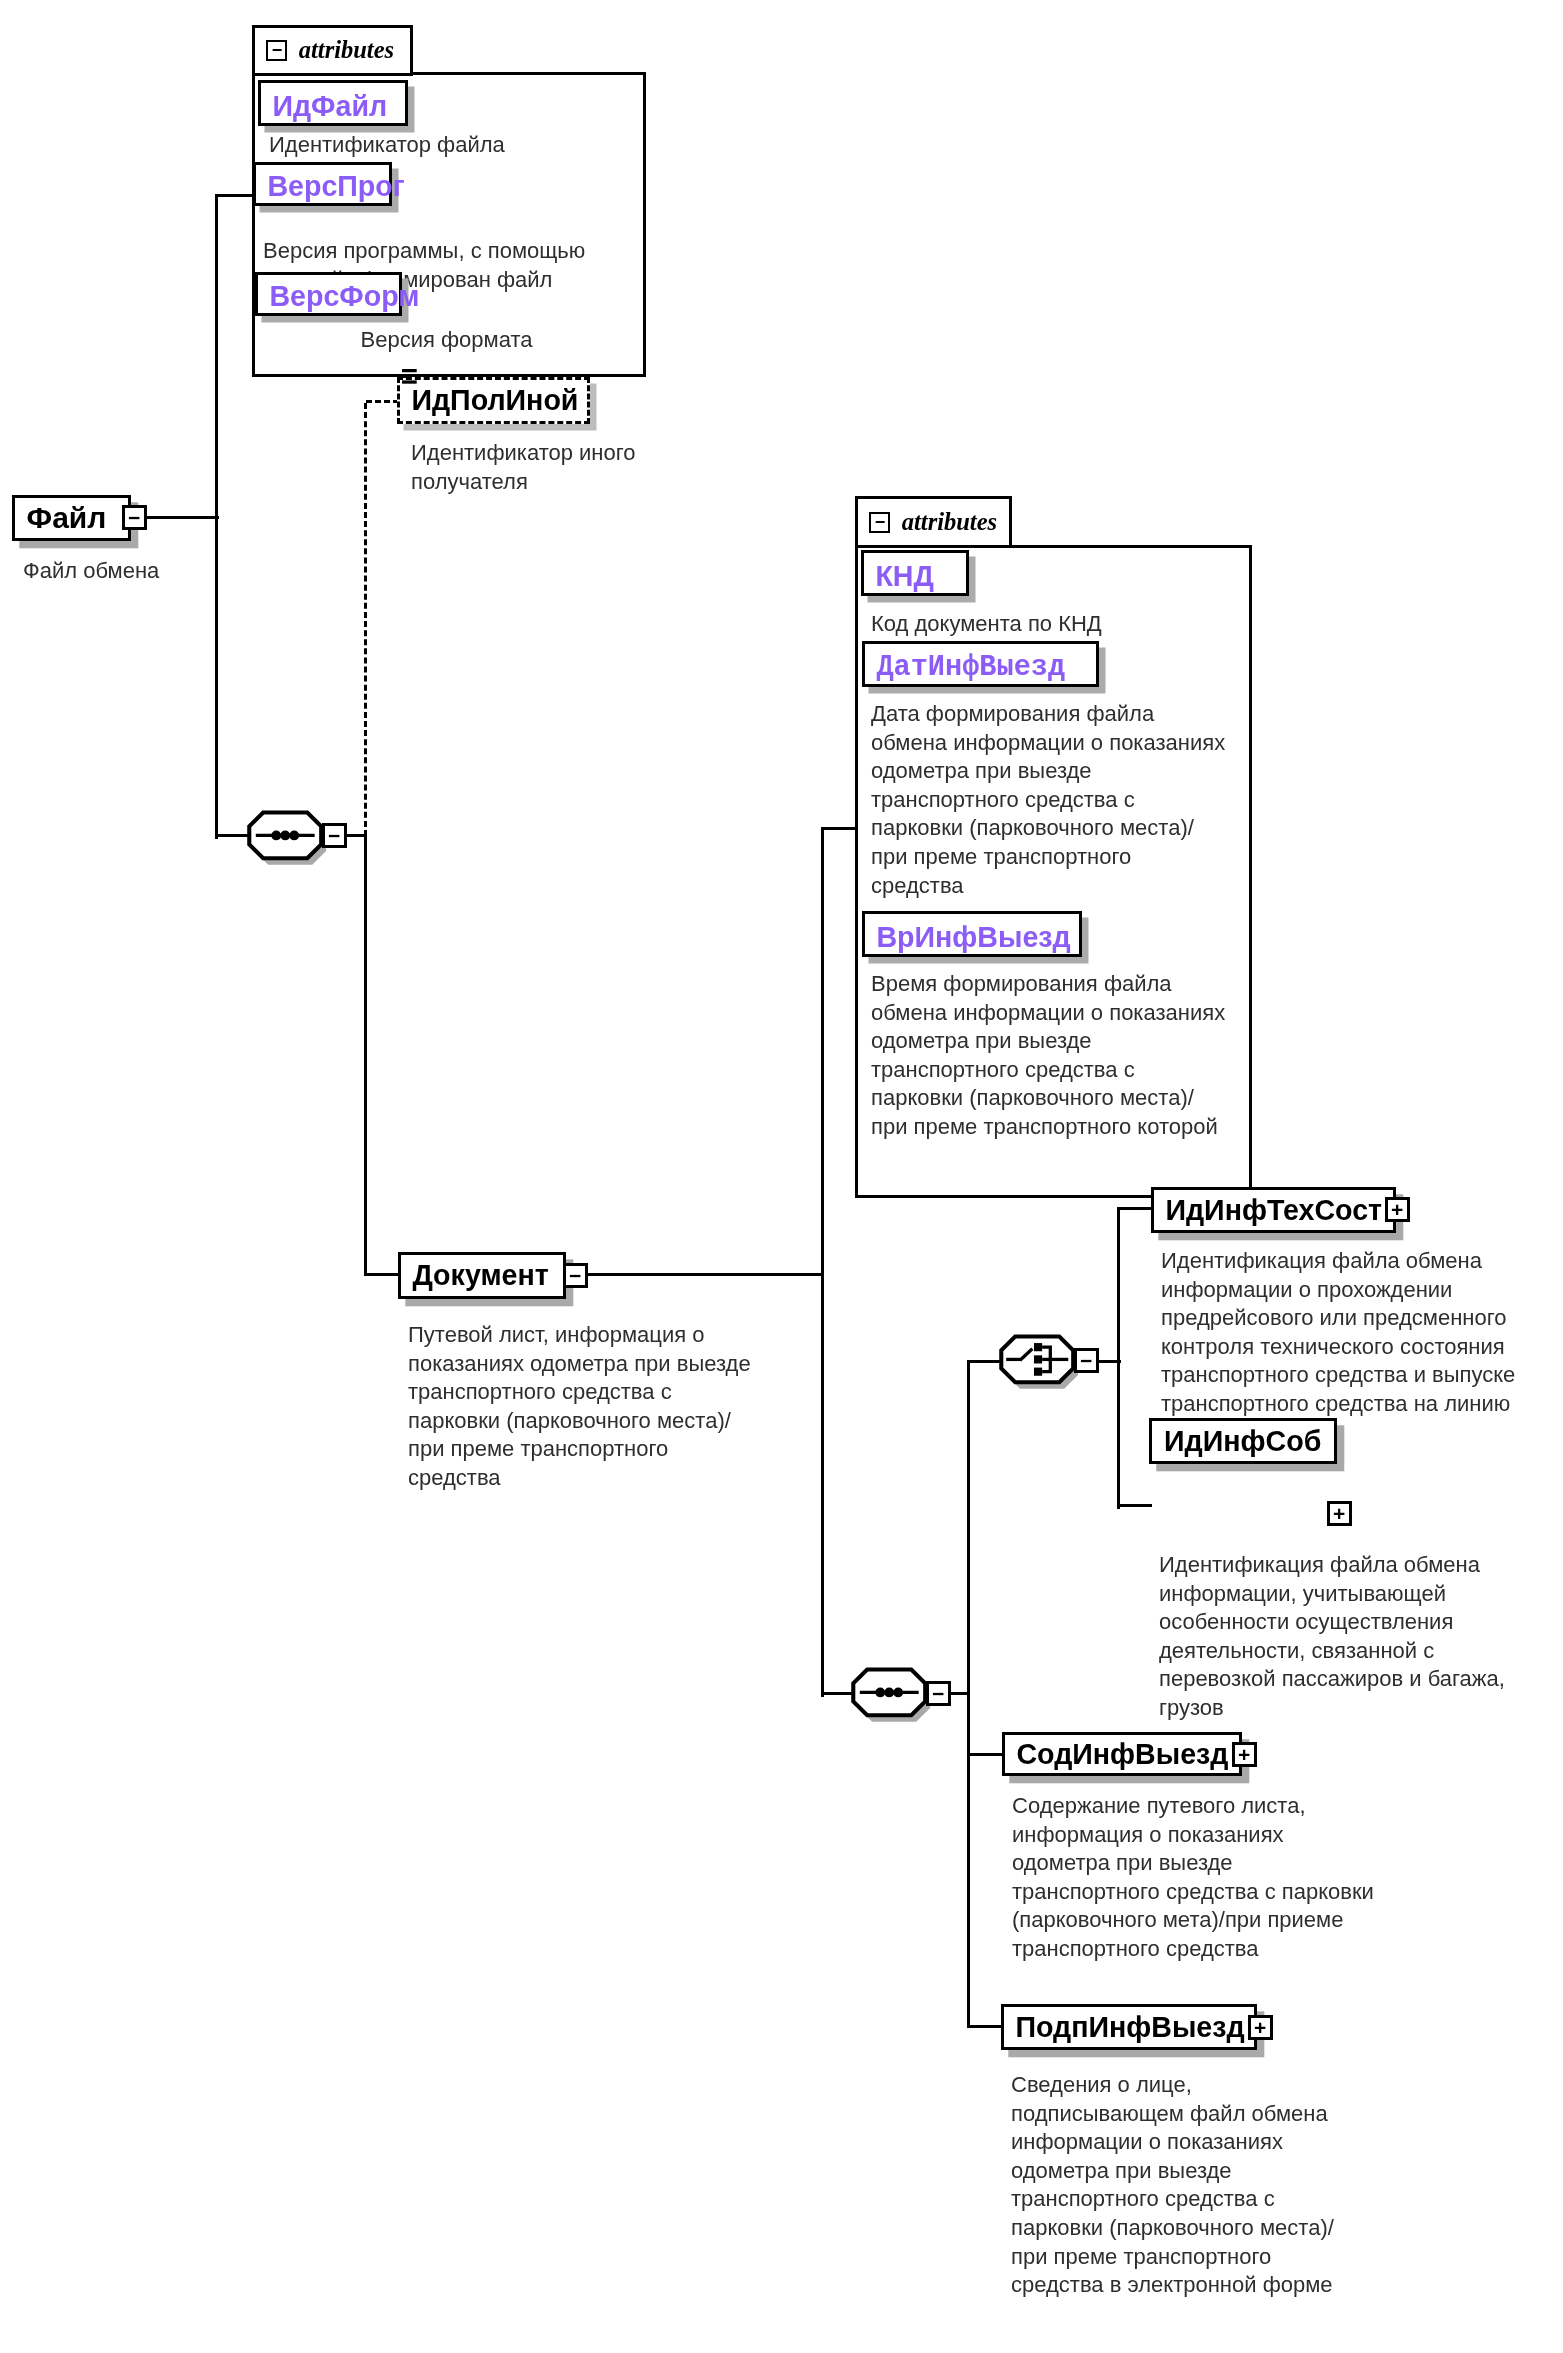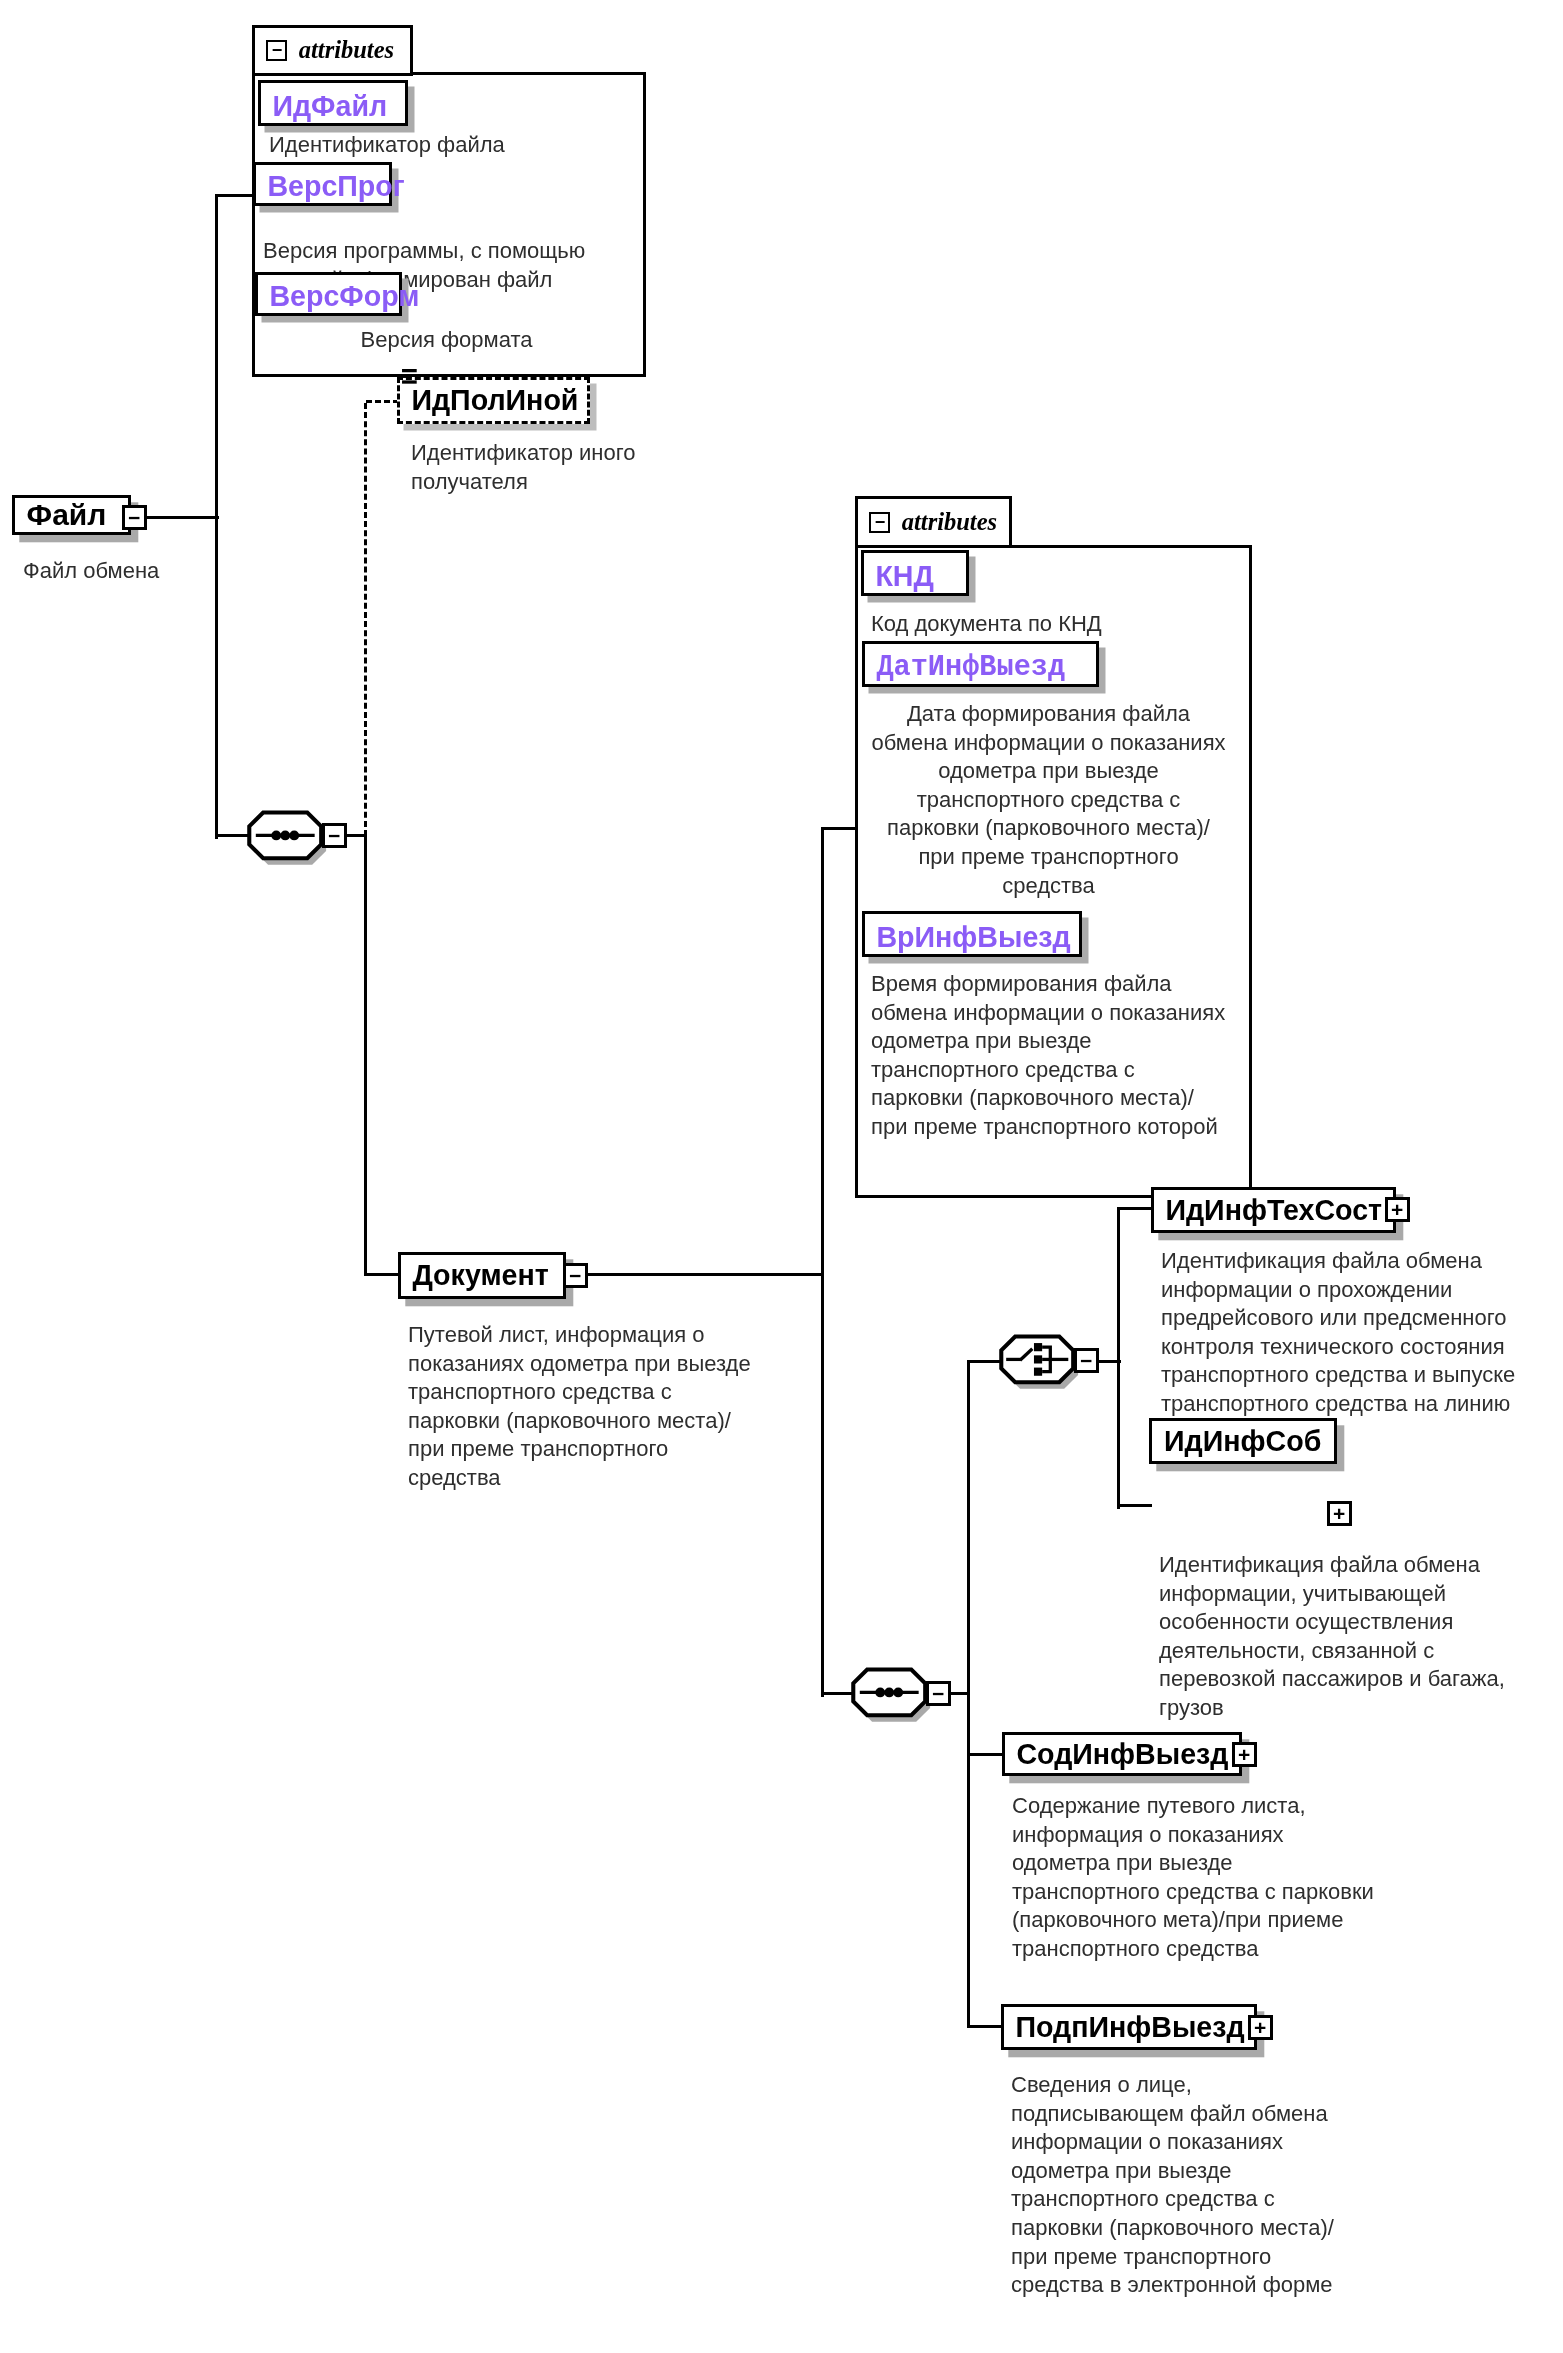--- a/index.html
+++ b/index.html
@@ -88,21 +88,21 @@
   <div class="ebox dashed" style="left:397px;top:377px;width:193px;height:47px;">
     <span>ИдПолИной</span>
   </div>
   <svg class="corner-icon" style="left:402px;top:369px;" width="18" height="16.3" viewBox="0 0 22 20">
     <rect x="0" y="0" width="18" height="4" fill="#000"></rect>
     <rect x="0" y="7" width="12" height="4" fill="#000"></rect>
     <rect x="0" y="14" width="18" height="4" fill="#000"></rect>
   </svg>
   <div class="desc" style="left:411px;top:439px;width:269px;">Идентификатор иного получателя</div>
 
-  <div class="ebox" style="left:12.2px;top:495px;width:119px;height:40px;font-size:30px;">
+  <div class="ebox" style="left:12.2px;top:495px;width:119px;height:46px;font-size:30px;">
     <span>Файл</span>
   </div>
   <div class="toggle" style="left:122px;top:505px;">−</div>
   <div class="desc" style="left:23px;top:557px;width:245px;">Файл обмена</div>
 
   <svg class="octa" style="left:246px;top:810px;" width="85" height="59" viewBox="0 0 104 72">
     <polygon points="27,11 81,11 98,28 98,50 81,67 27,67 10,50 10,28" fill="#a9a9a9"></polygon>
     <polygon points="21,3 75,3 92,20 92,42 75,59 21,59 4,42 4,20" fill="#fff" stroke="#000" stroke-width="5"></polygon>
     <line x1="12" y1="31" x2="84" y2="31" stroke="#000" stroke-width="4"></line>
     <circle cx="37" cy="31" r="6" fill="#000"></circle>
@@ -124,21 +124,21 @@
   </div>
 
   <div class="abox" style="left:861px;top:550px;width:108px;height:46px;">
     <span>КНД</span>
   </div>
   <div class="desc" style="left:871px;top:610px;width:359px;">Код документа по КНД</div>
 
   <div class="abox" style="left:862px;top:641px;width:237px;height:46px;font-family:Liberation Mono, monospace;">
     <span>ДатИнфВыезд</span>
   </div>
-  <div class="desc" style="left:871px;top:700px;width:355px;text-align:center;">Дата формирования файла обмена информации о показаниях одометра при выезде транспортного средства с парковки (парковочного места)/при преме транспортного средства</div>
+  <div class="desc" style="left:871px;top:700px;width:355px;">Дата формирования файла обмена информации о показаниях одометра при выезде транспортного средства с парковки (парковочного места)/при преме транспортного средства</div>
 
   <div class="abox" style="left:862px;top:911px;width:220px;height:46px;">
     <span>ВрИнфВыезд</span>
   </div>
   <div class="desc" style="left:871px;top:970px;width:355px;">Время формирования файла обмена информации о показаниях одометра при выезде транспортного средства с парковки (парковочного места)/при преме транспортного которой</div>
 
   <svg class="octa" style="left:850px;top:1667px;" width="85" height="59" viewBox="0 0 104 72">
     <polygon points="27,11 81,11 98,28 98,50 81,67 27,67 10,50 10,28" fill="#a9a9a9"></polygon>
     <polygon points="21,3 75,3 92,20 92,42 75,59 21,59 4,42 4,20" fill="#fff" stroke="#000" stroke-width="5"></polygon>
     <line x1="12" y1="31" x2="84" y2="31" stroke="#000" stroke-width="4"></line>

